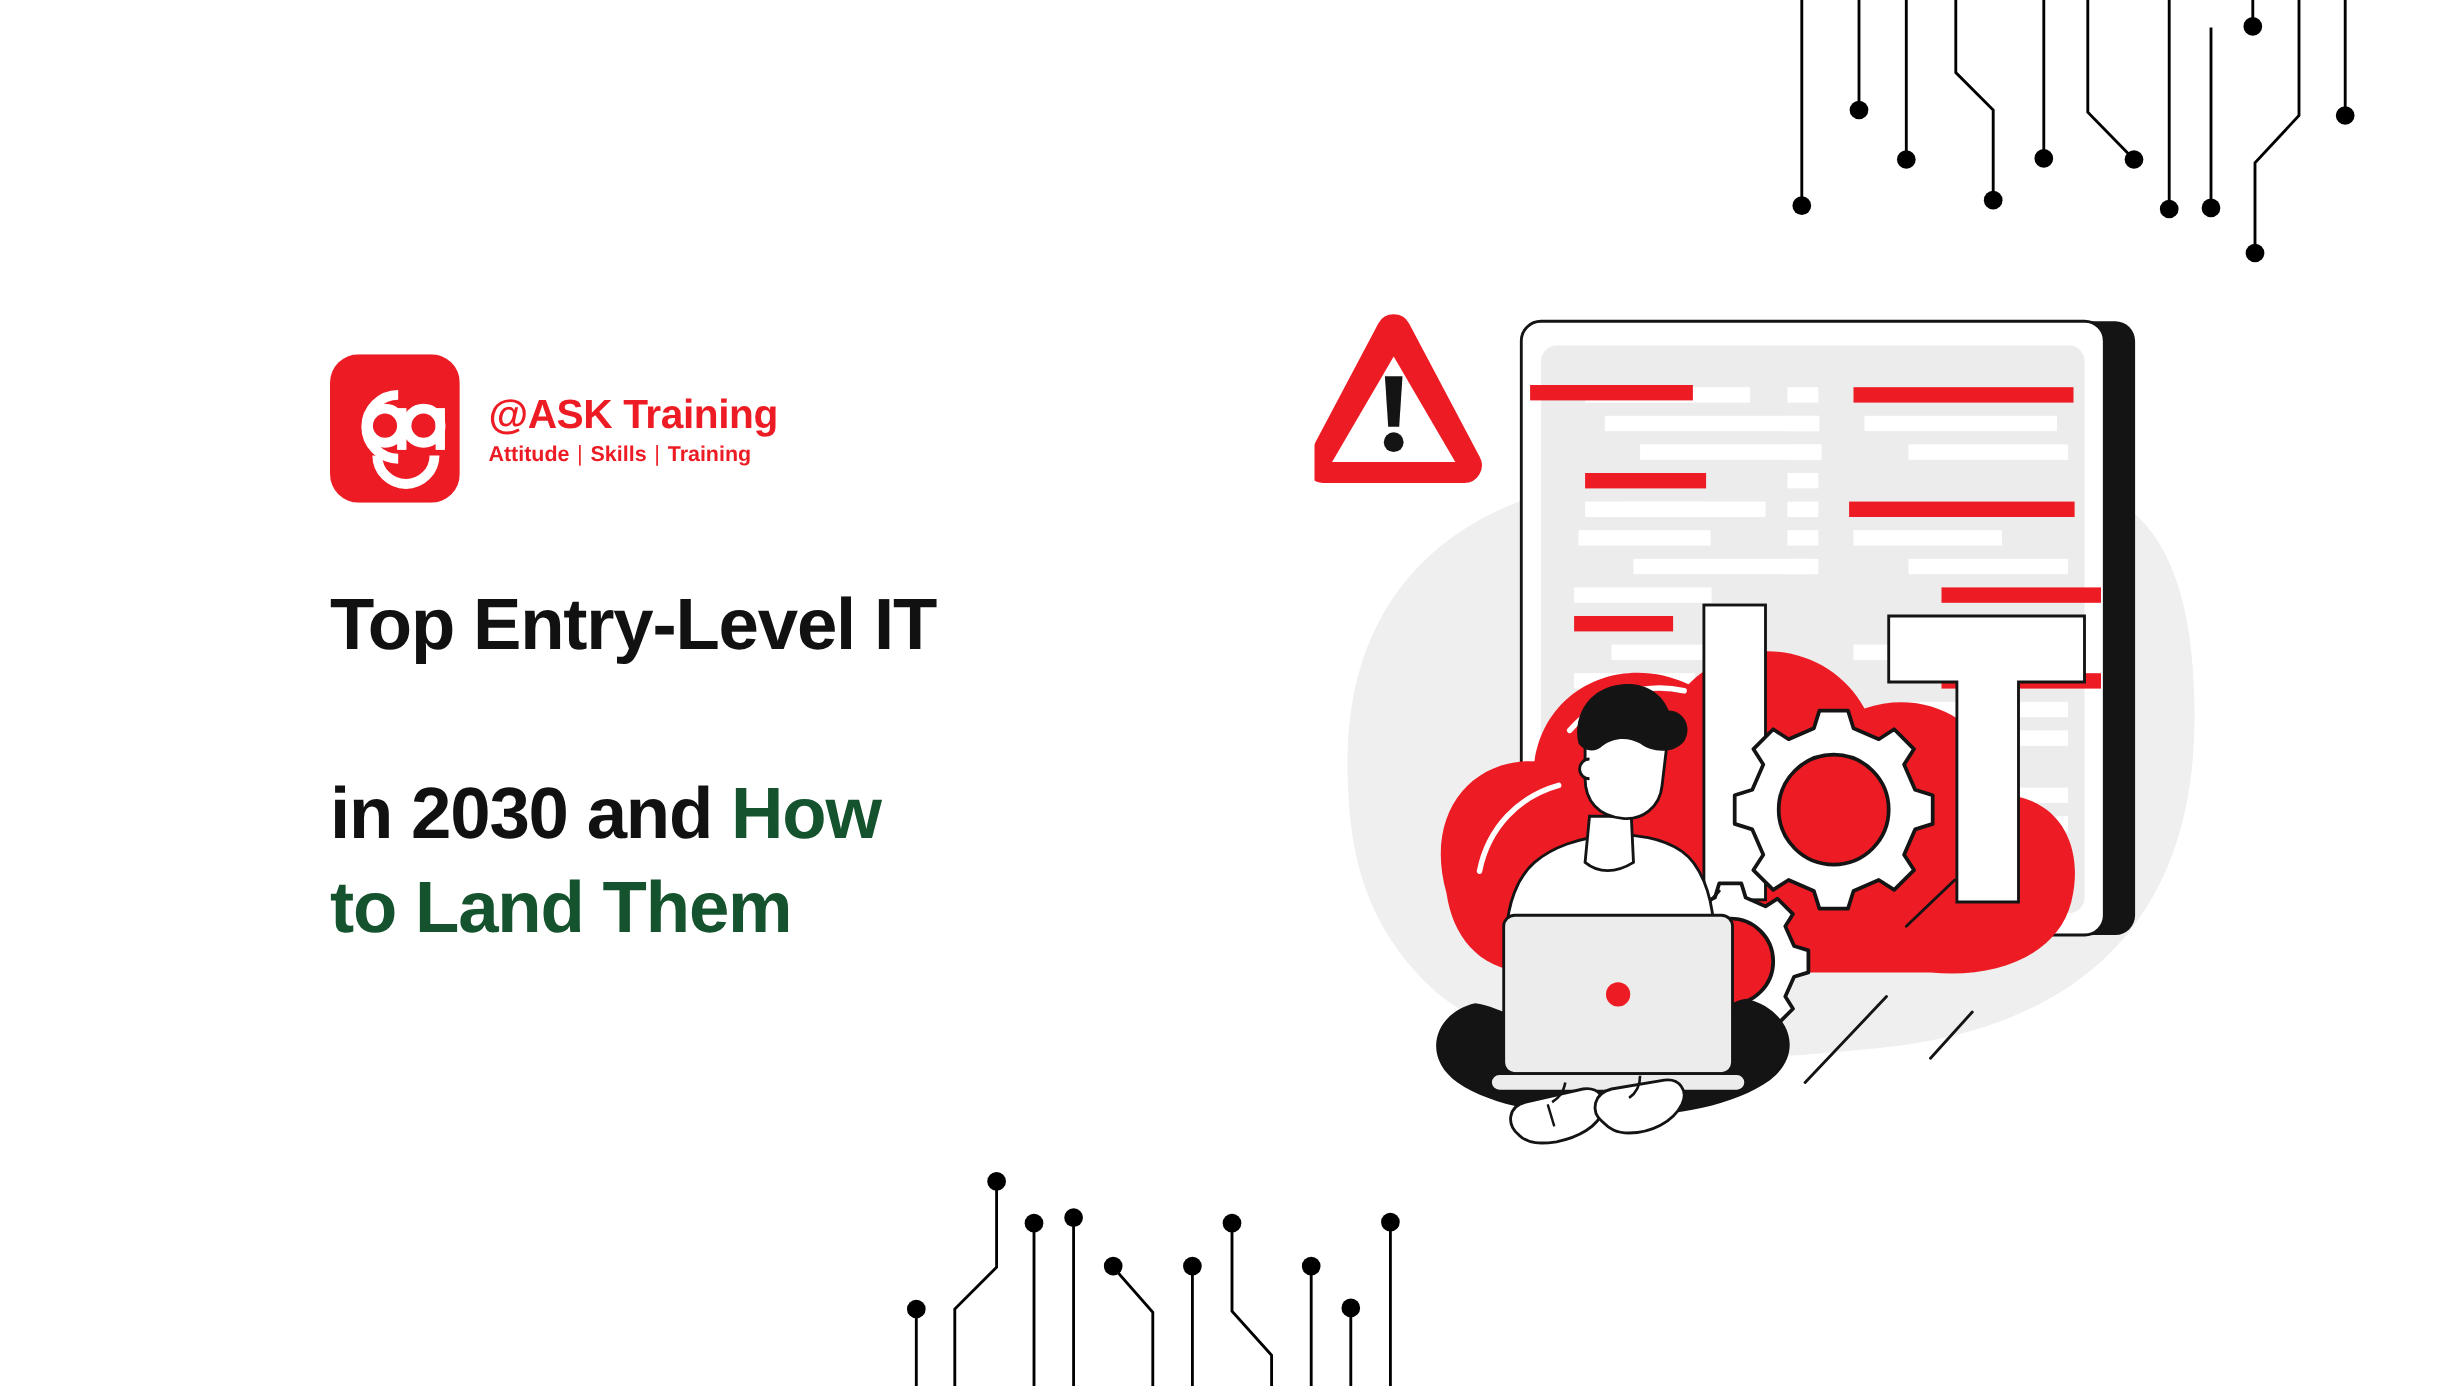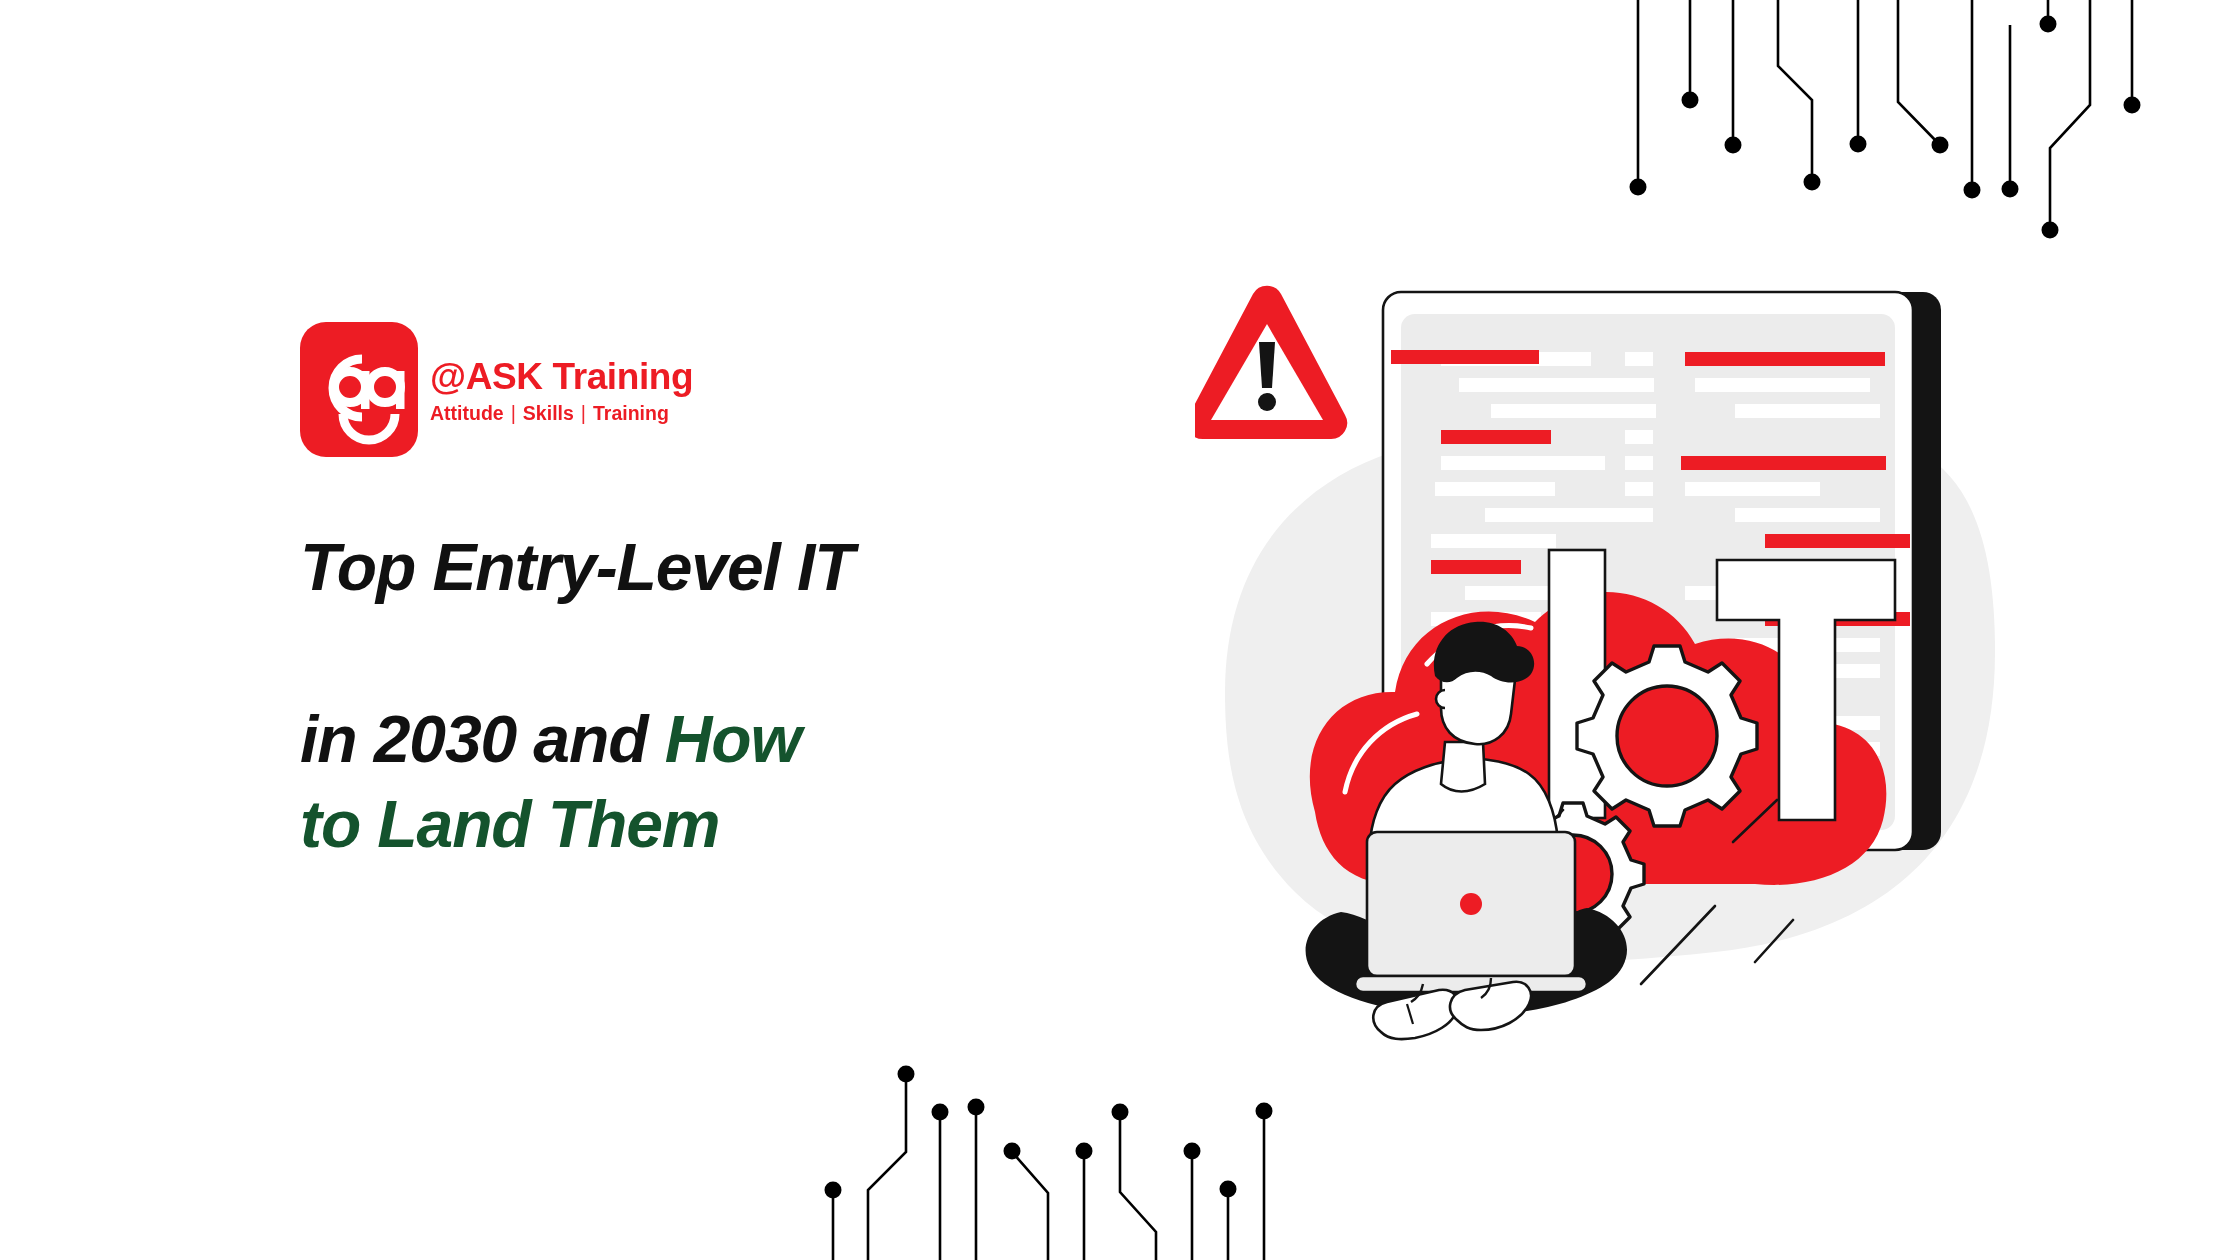--- a/index.html
+++ b/index.html
@@ -41,21 +41,21 @@
   #text-column {
     position: absolute;
     left: 300px;
     top: 322px;
     width: 780px;
   }
 
   #logo-lockup {
     display: flex;
     align-items: center;
-    gap: 12px;
+    gap: 26px;
     margin-bottom: 0;
   }
   #logo-mark {
     width: 118px;
     height: 135px;
     flex: 0 0 auto;
   }
   #logo-wordmark-block {
     display: flex;
     flex-direction: column;
@@ -90,21 +90,20 @@
 
   #headline {
     margin-top: 68px;
     font-size: 66px;
     font-weight: bold;
     line-height: 1.30;
     letter-spacing: -1.1px;
     color: #111111;
     font-family: "Liberation Sans", sans-serif;
     width: 740px;
-    font-style: italic;
   }
   #headline .accent { color: #14532d; }
 
   
   #illustration {
     position: absolute;
     left: 1195px;
     top: 272px;
     width: 820px;
     height: 790px;

